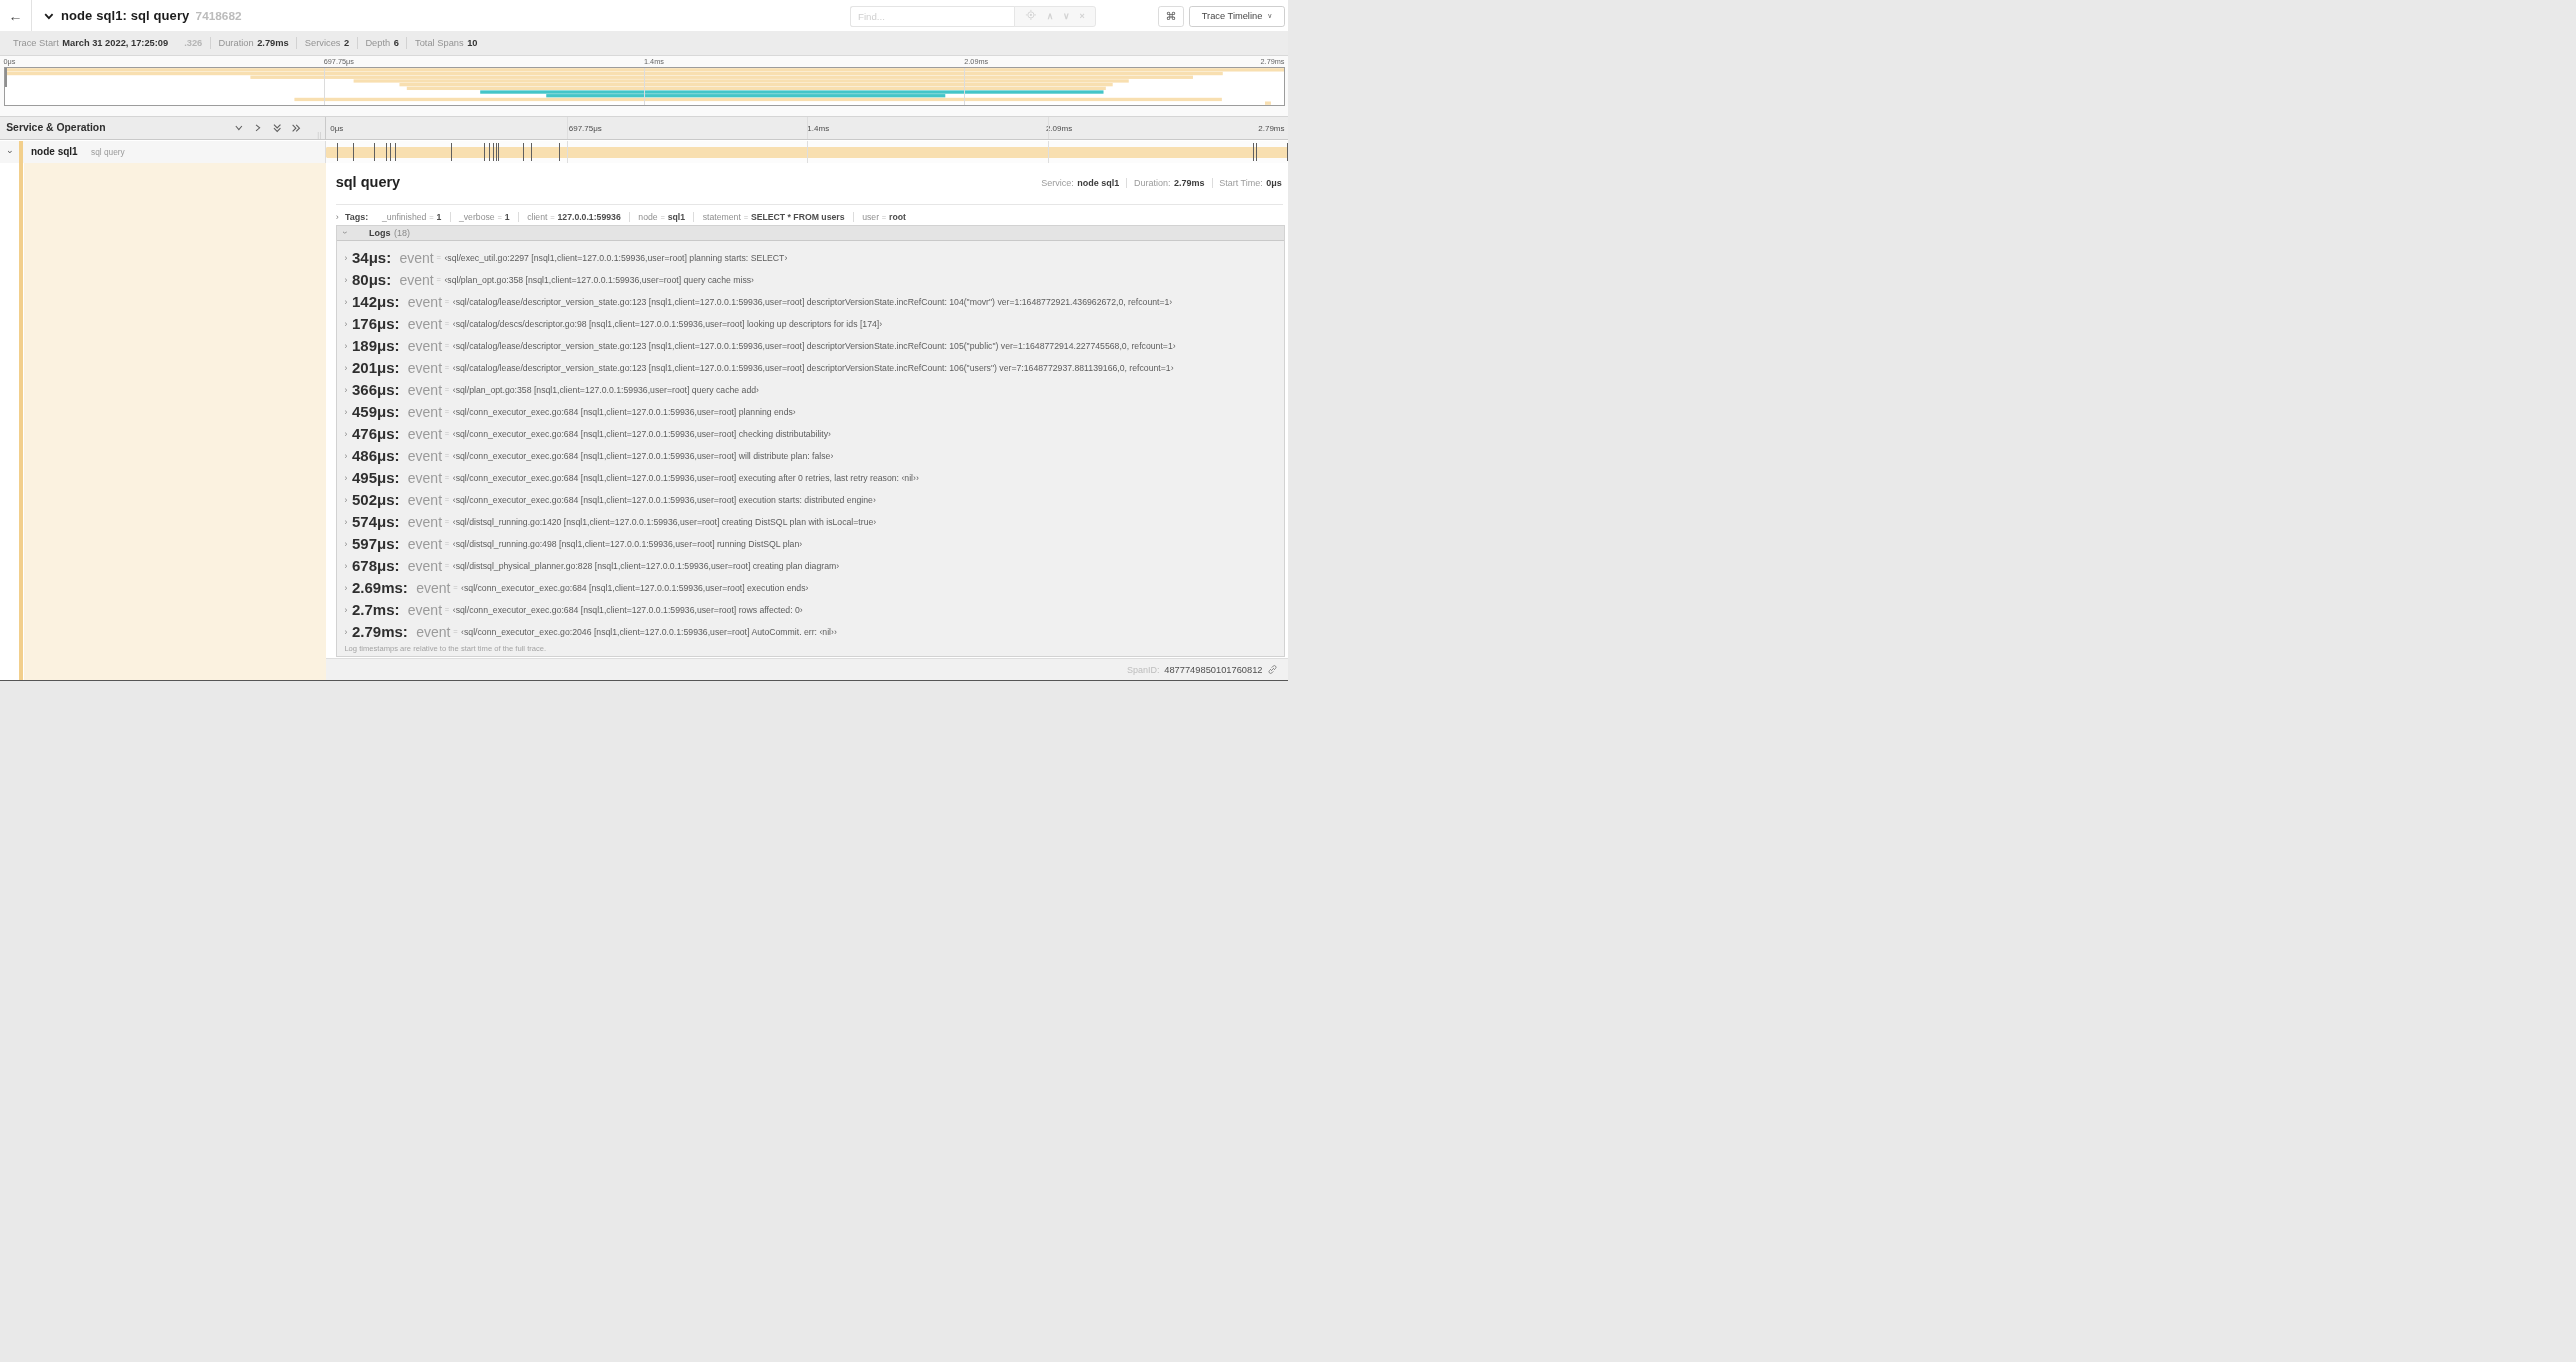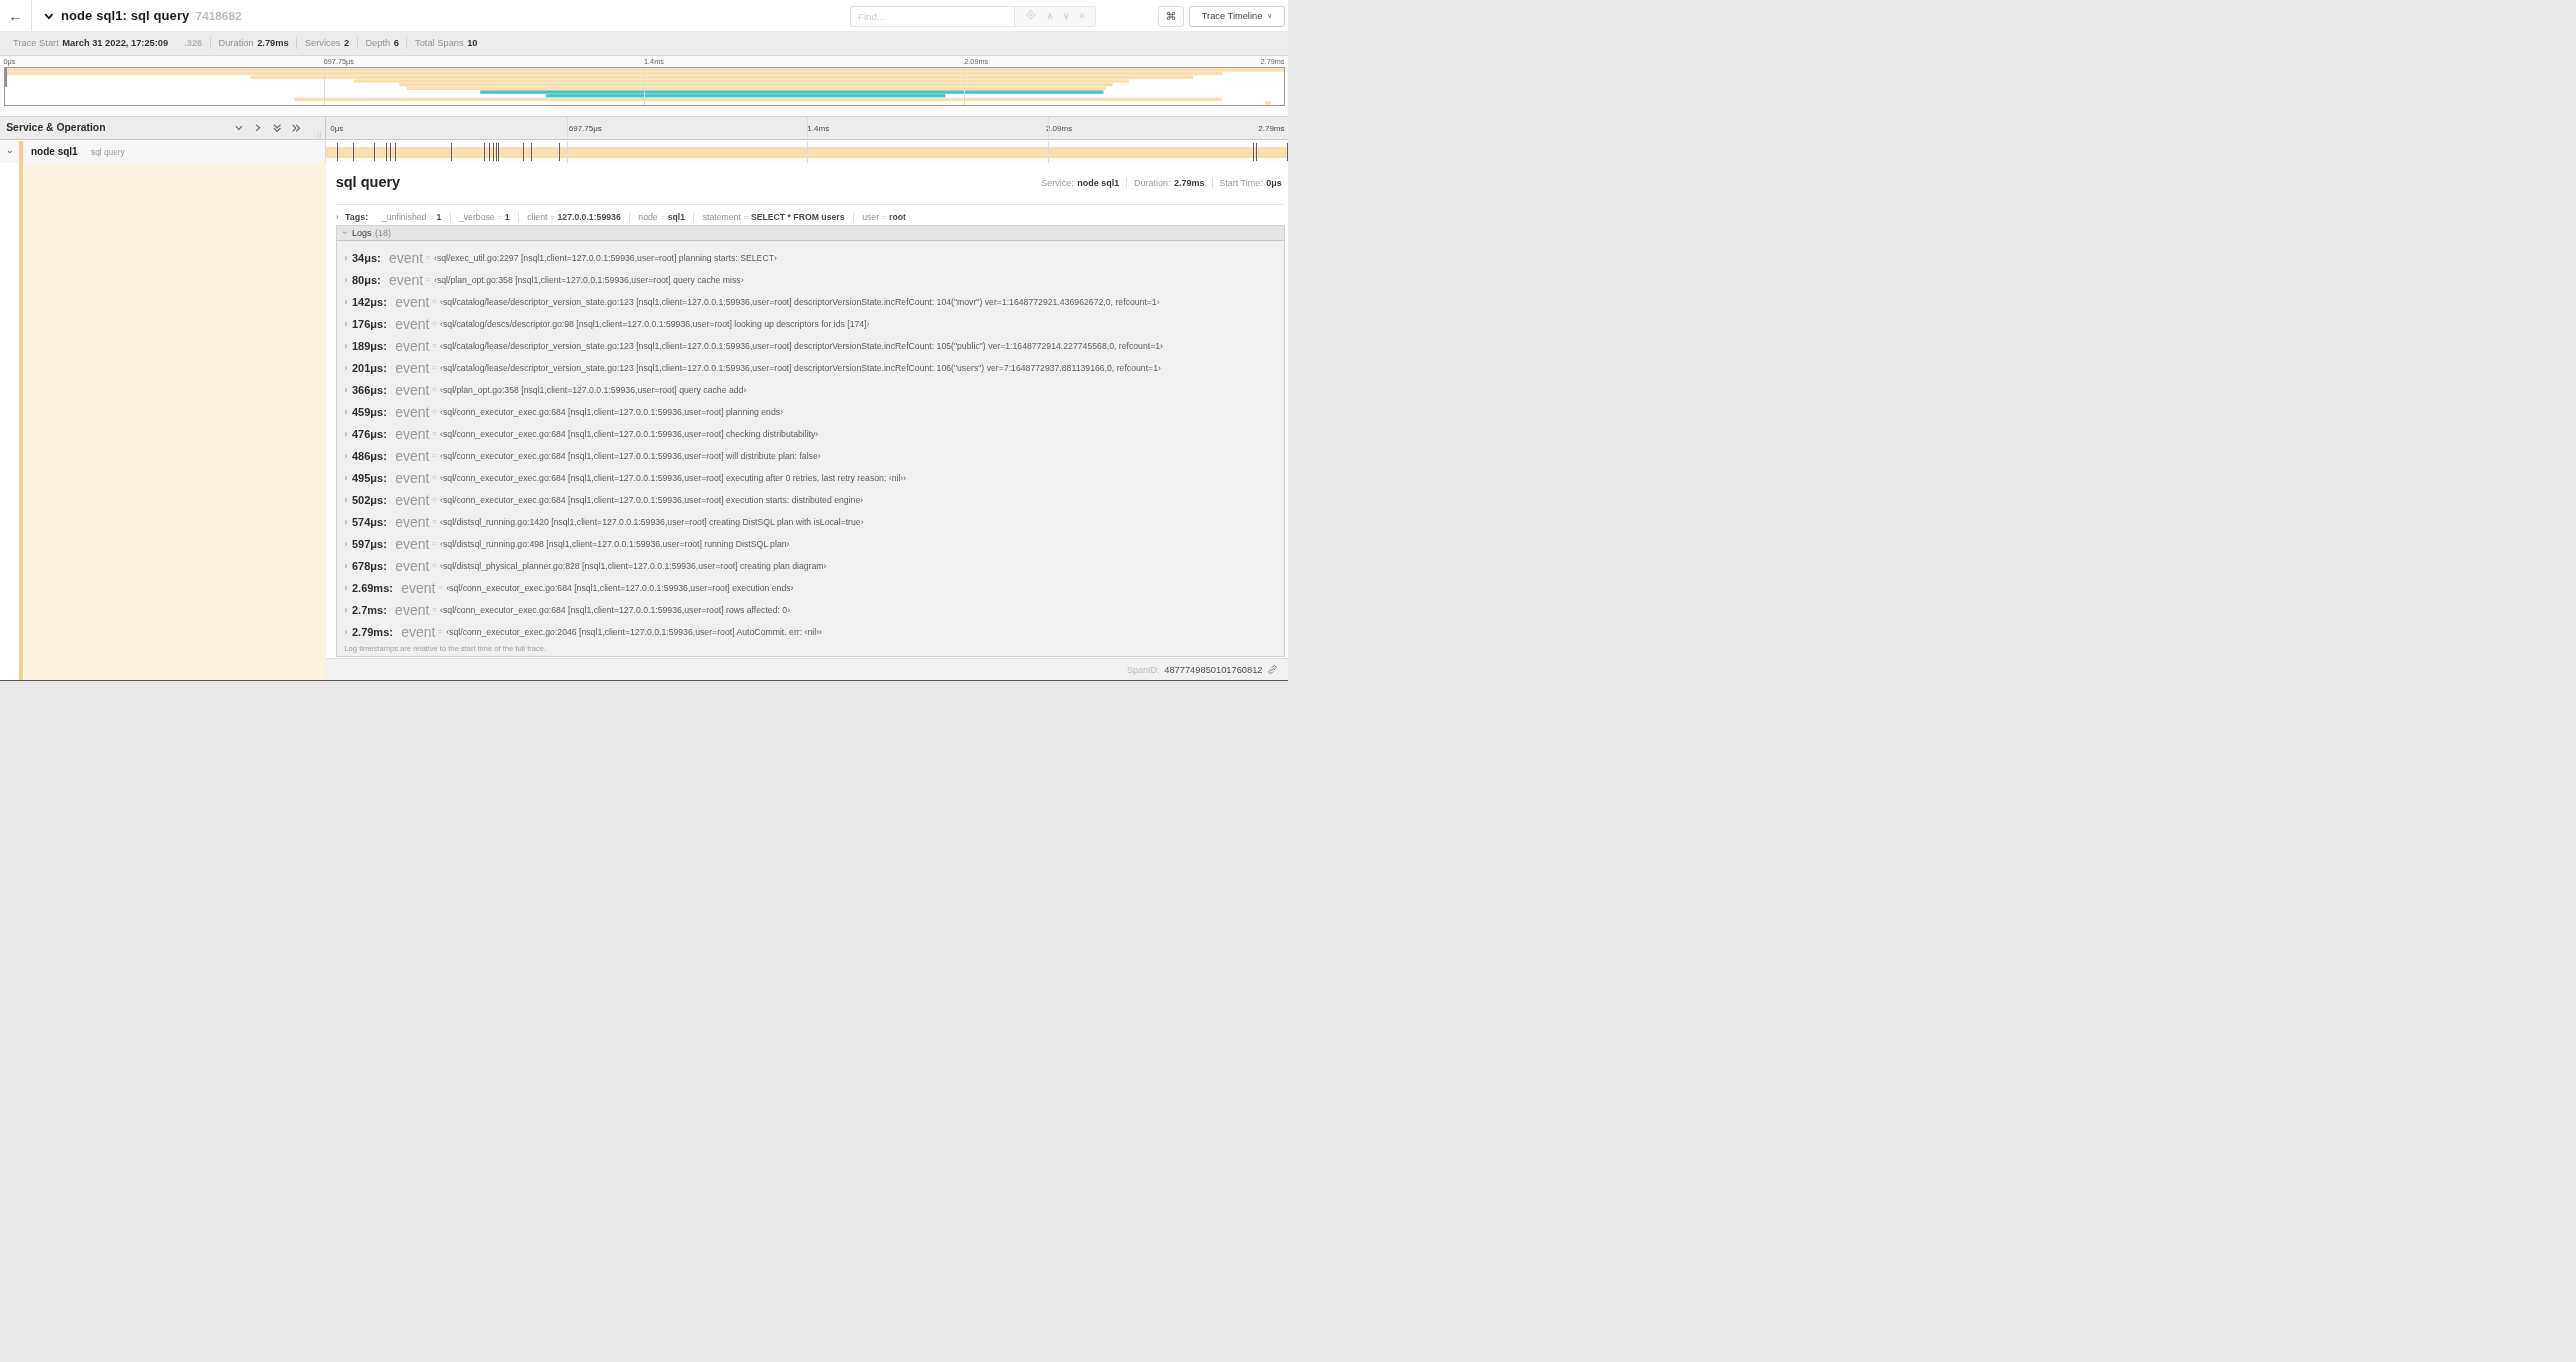--- a/index.html
+++ b/index.html
@@ -80,26 +80,26 @@
   .tags-label { font-size:9px; font-weight:bold; color:#4a4a4a; margin-right:5.5px; }
   .tags-list { list-style:none; display:flex; align-items:center; }
   .tag-item { display:flex; align-items:center; gap:2.8px; padding:0 8.3px; border-right:0.7px solid #dcdcdc; font-size:8.7px; white-space:nowrap; }
   .tag-item:last-child { border-right:none; }
   .tag-item .tk { color:#8f8f8f;text-align:center; }
   .tag-item .te { color:#bdbdbd; font-size:7.6px; }
   .tag-item .tv { color:#4d4d4d; font-weight:bold; }
   .logs-block { position:absolute; top:62px; left:10.4px; right:2.8px; bottom:0.7px; border:0.7px solid #d2d2d2; background:#f0f0f0; }
   .logs-head { position:absolute; top:0; left:0; right:0; height:14.5px; background:#e4e4e4; border-bottom:0.7px solid #c9c9c9; display:flex; align-items:center; padding-left:5.5px; cursor:pointer; }
   .logs-head .rot { display:inline-block; transform:rotate(90deg); }
-  .logs-label { font-size:9px; font-weight:normal; color:#3d3d3d; margin-right:3.5px; }
+  .logs-label { font-size:9px; font-weight:bold; color:#3d3d3d; margin-right:3.5px;margin-left:17px; }
   .logs-count { font-size:9px; color:#8a8a8a; }
   .logs-body { position:absolute; top:14.5px; left:0; right:0; bottom:0; overflow:hidden; padding-top:6.2px; }
   .log-row { position:relative; height:22px; display:flex; align-items:center; padding-left:7px; cursor:pointer; white-space:nowrap; }
   .log-row .exp-chevron { margin-right:4.8px; font-size:8.3px; }
-  .log-time { font-size:11px; font-weight:bold; color:#2f2f2f; margin-right:8.3px; }
+  .log-time { font-size:15px; font-weight:bold; color:#2f2f2f; margin-right:8.3px; }
   .log-key { font-size:14px; color:#9b9b9b; margin-right:2.8px; }
   .log-eq { font-size:7.6px; color:#c0c0c0; margin-right:3.5px; }
   .log-val { font-size:8.7px; color:#5d5d5d; overflow:hidden; text-overflow:ellipsis; }
   .logs-foot { position:absolute; left:7px; bottom:3.5px; font-size:7.6px; color:#a3a3a3; }
 
   
   .footer-strip { position:absolute; left:326px; right:0; bottom:0; height:22px; background:#f1f1f1; border-top:0.7px solid #ddd; display:flex; align-items:center; justify-content:flex-end; gap:4.8px; padding-right:9.7px; }
   .spanid-label { font-size:9px; color:#bdbdbd; }
   .spanid-value { font-size:9.3px; color:#4f4f4f; }
   .link-ic { display:flex; cursor:pointer; }

